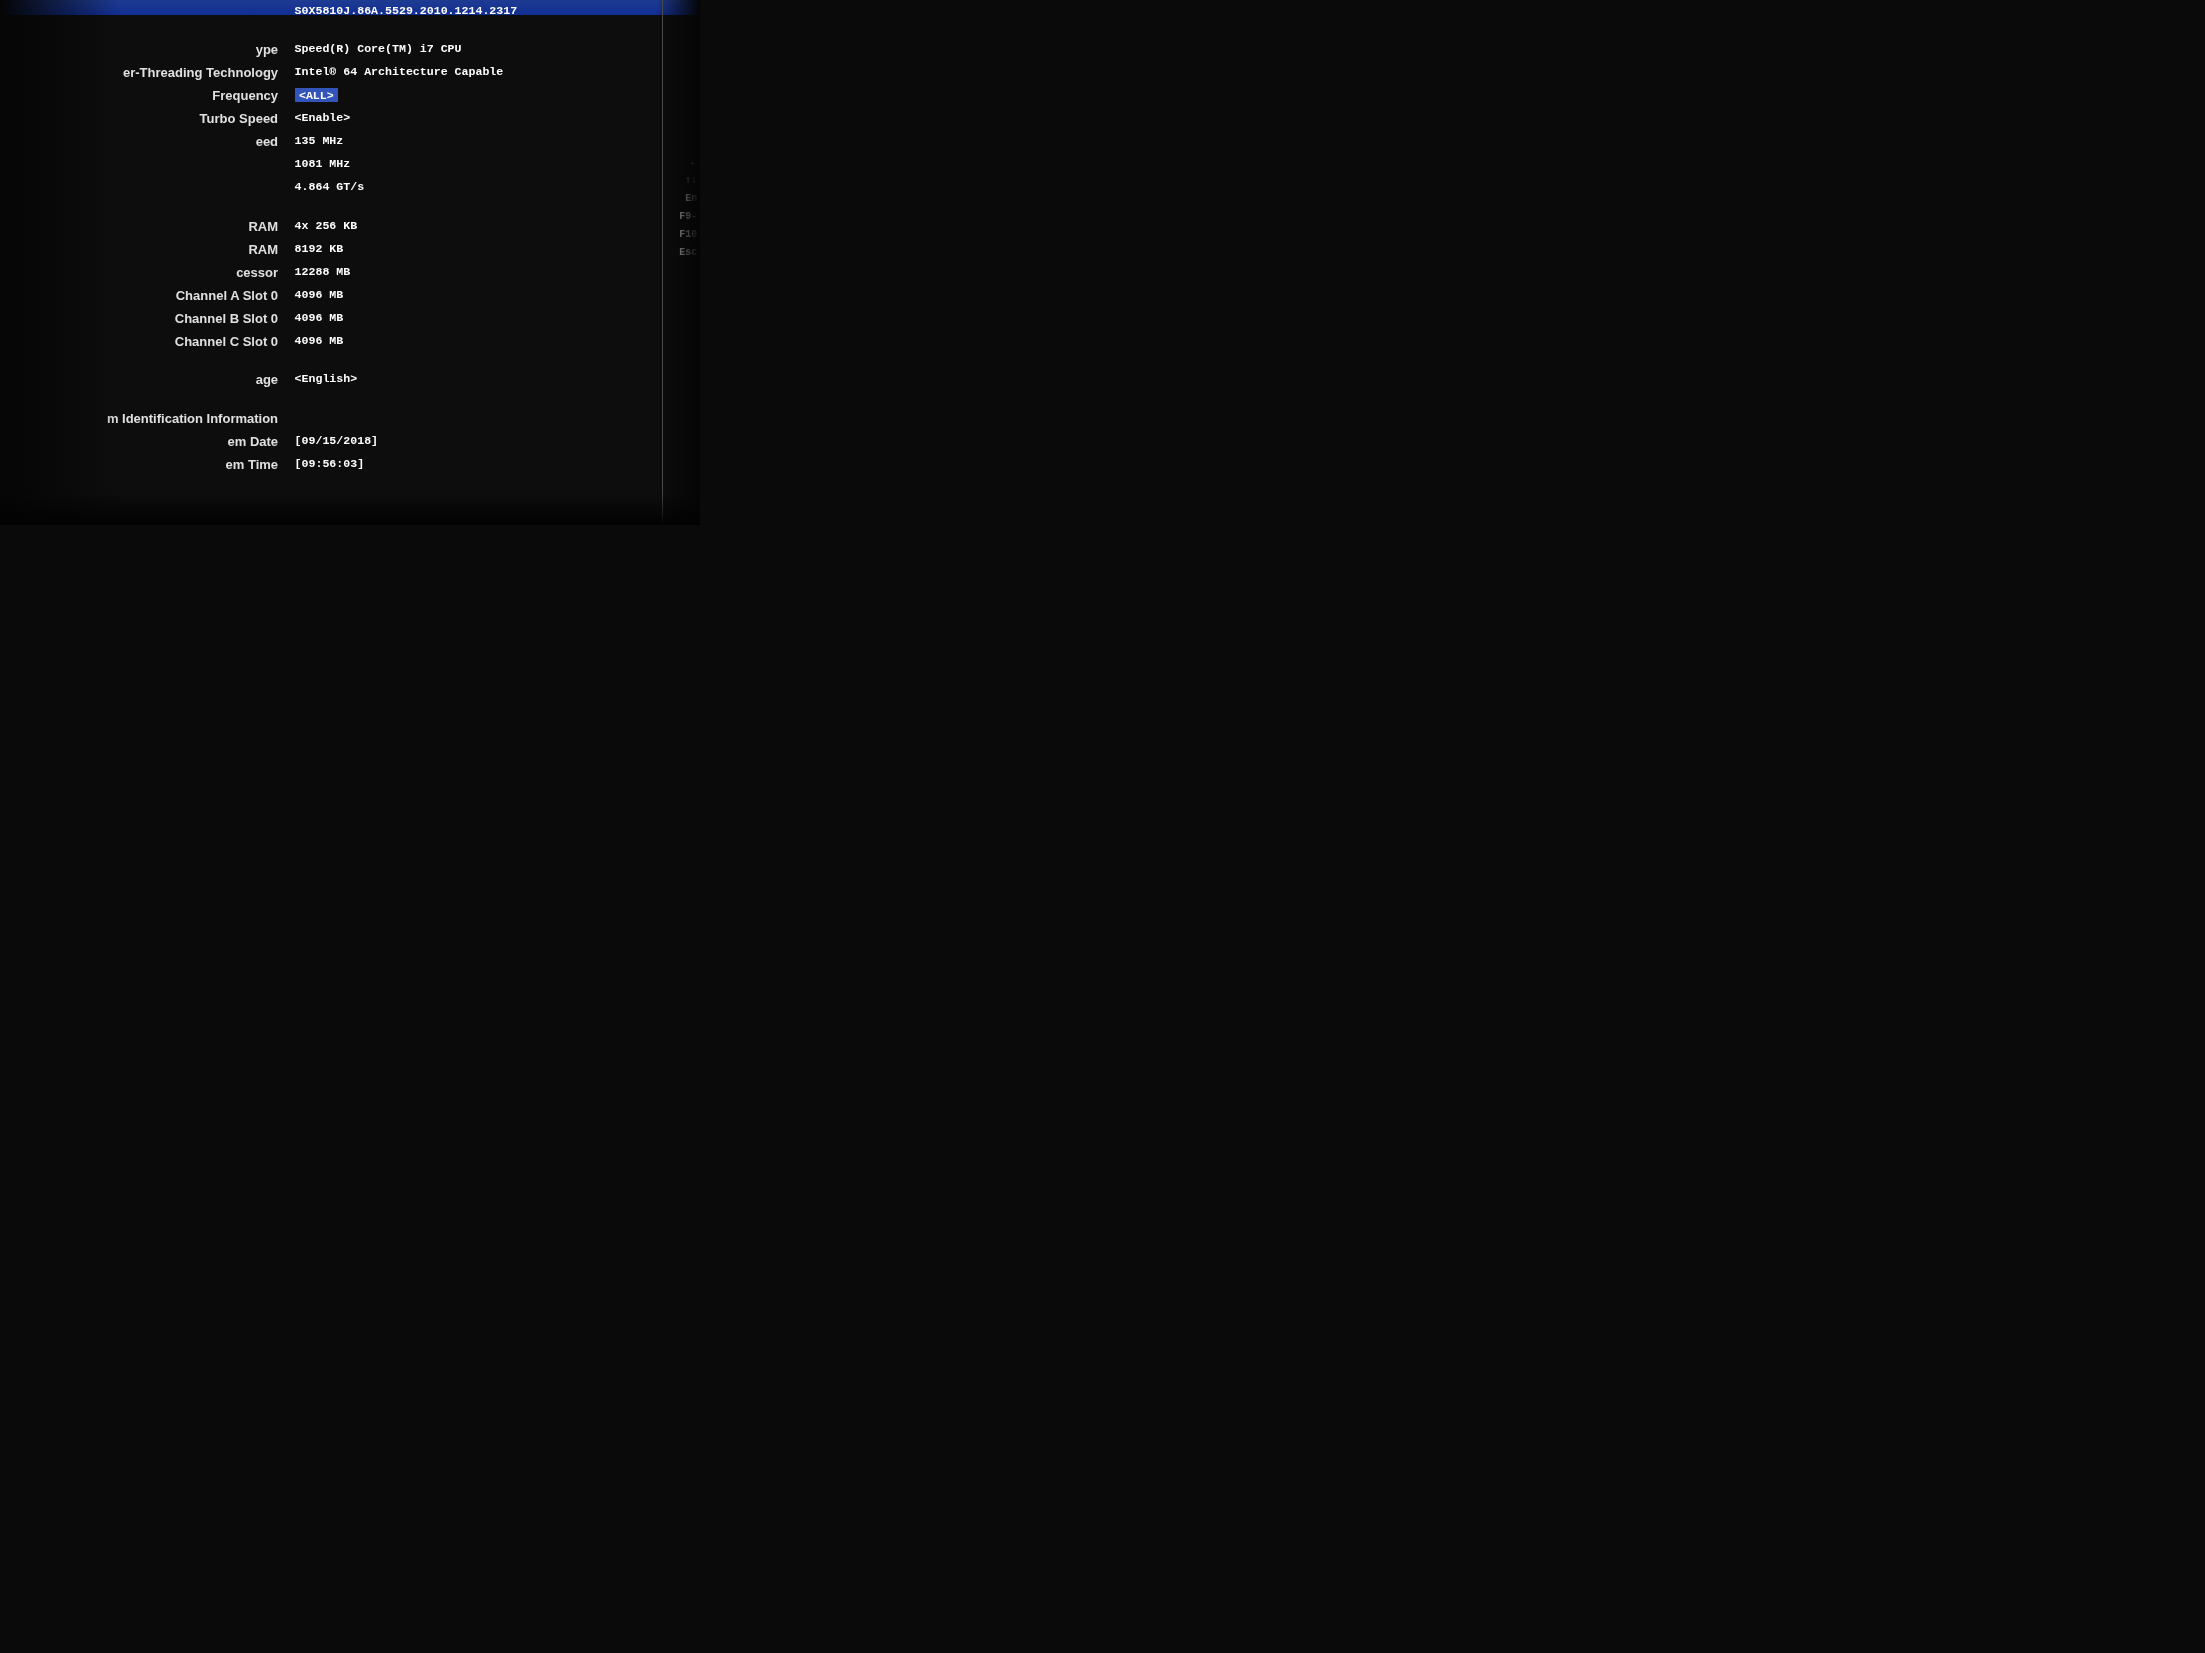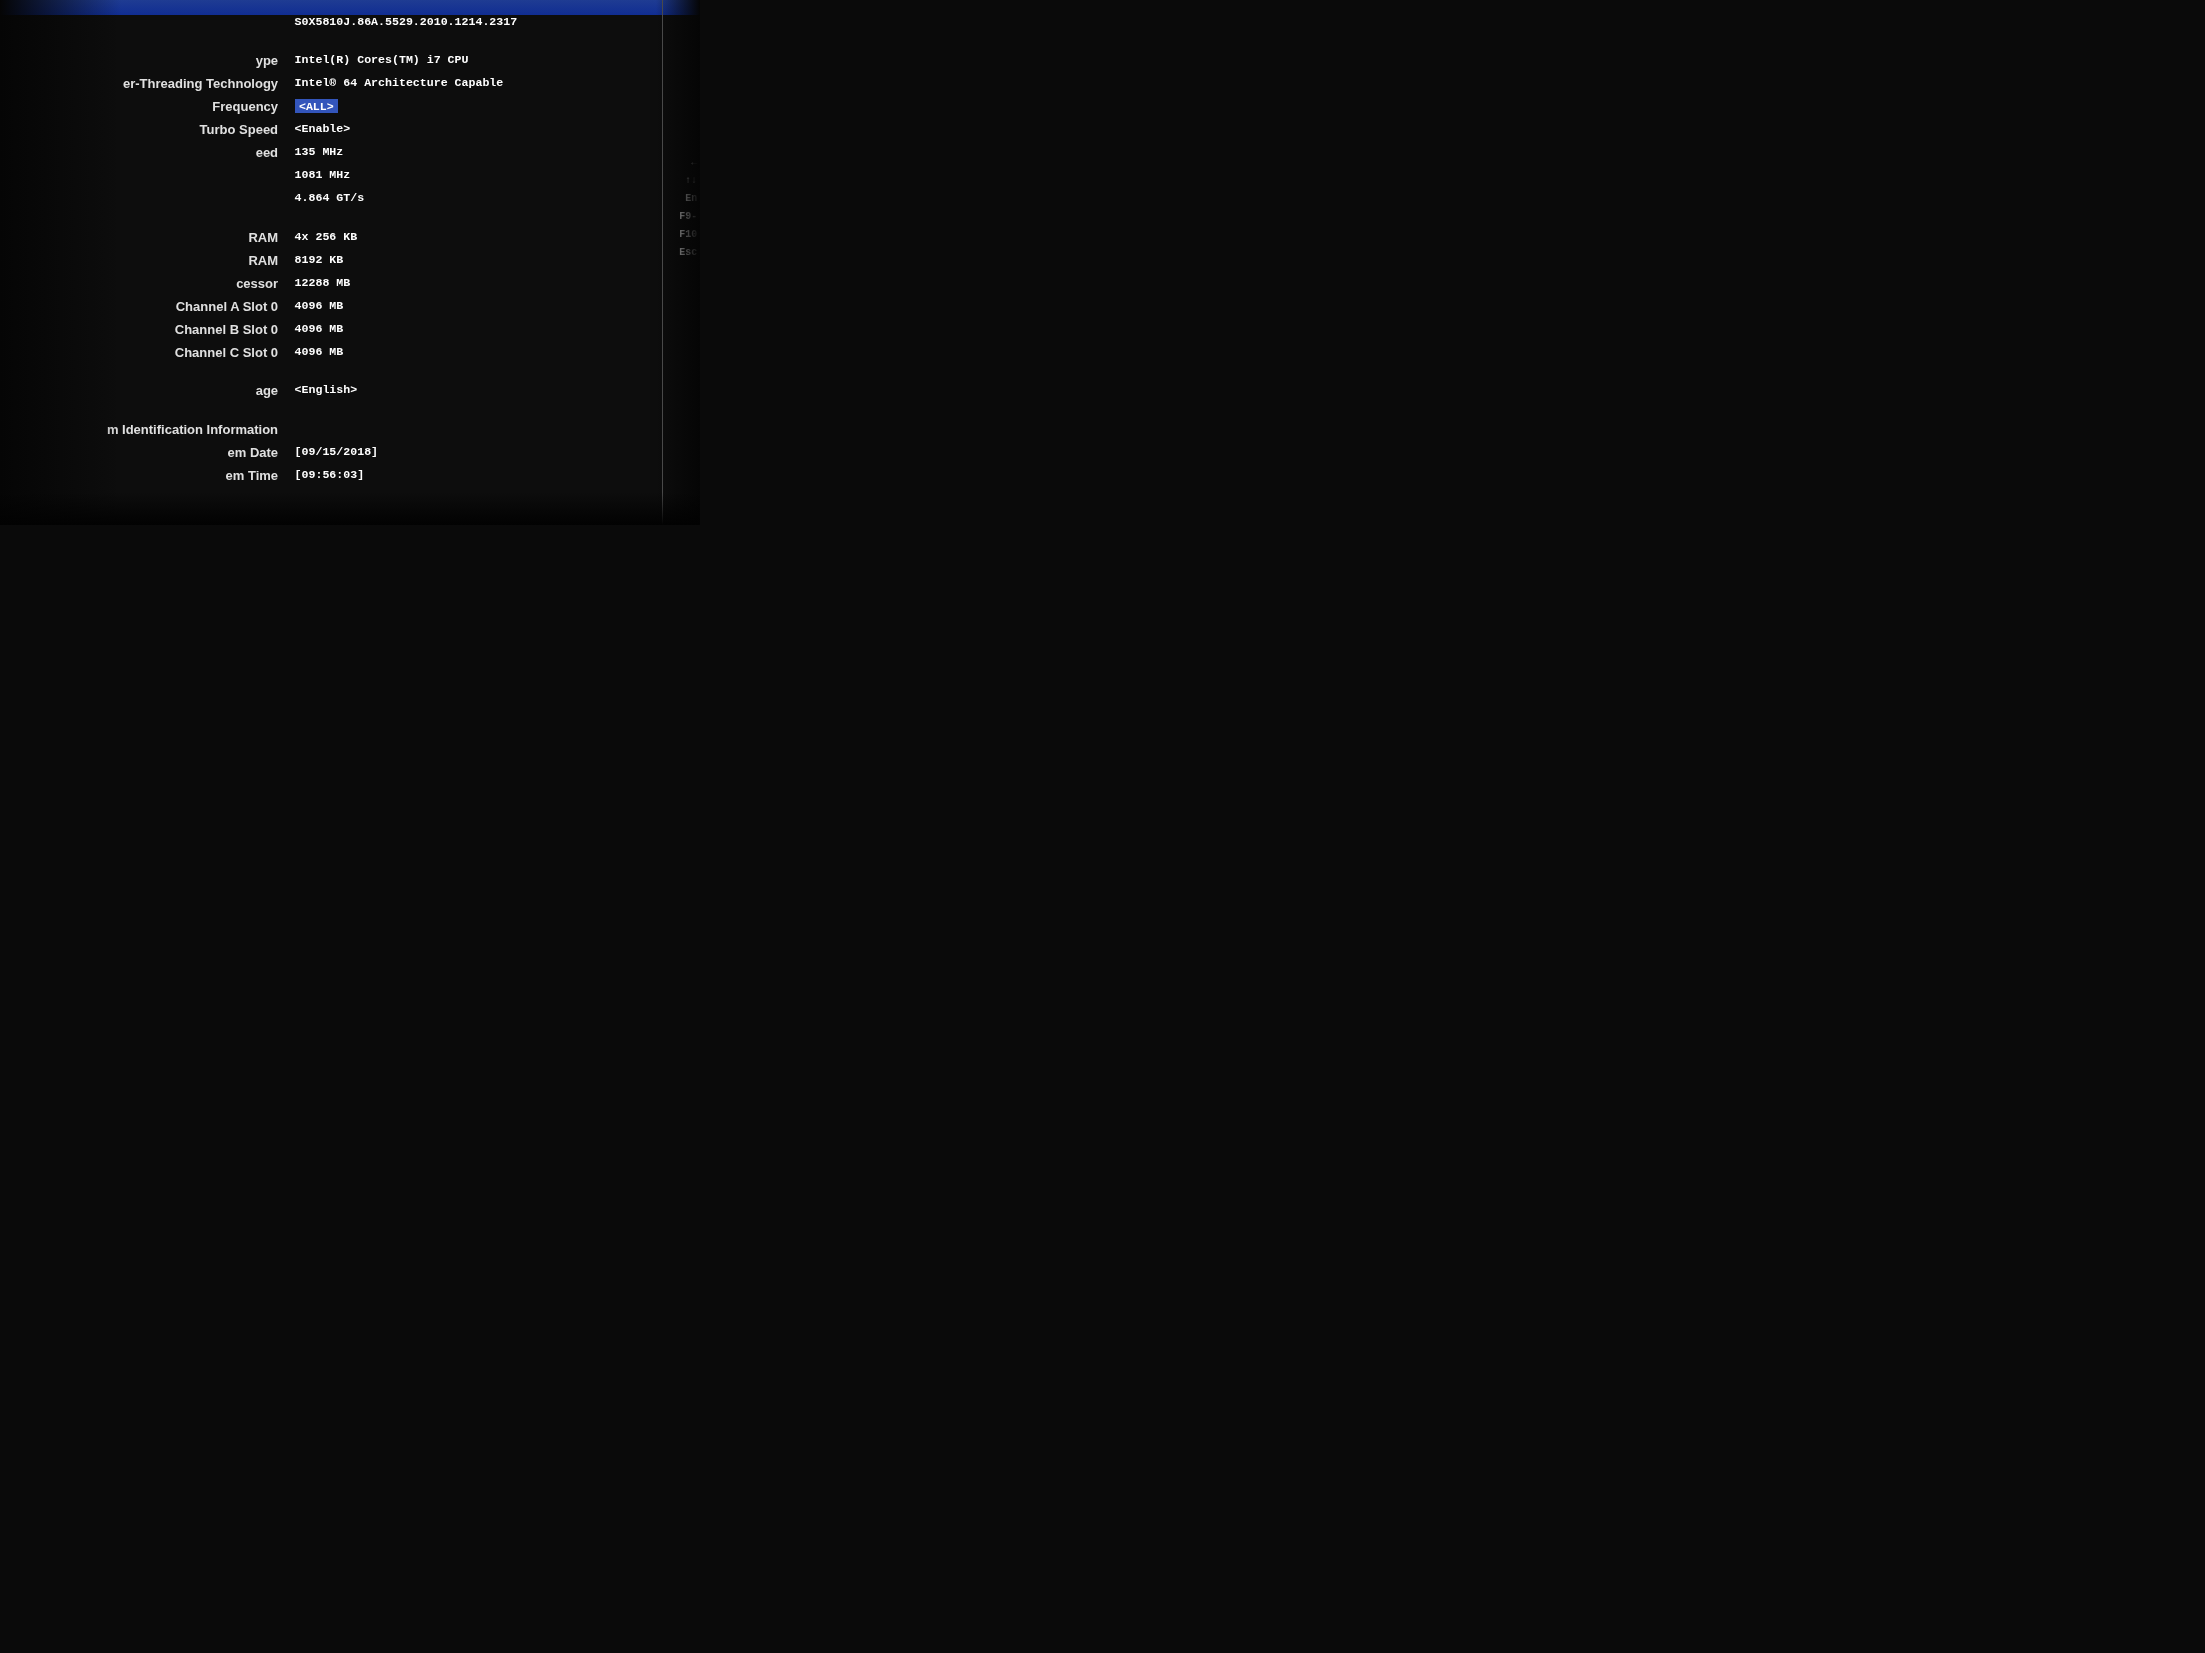--- a/index.html
+++ b/index.html
@@ -83,21 +83,21 @@
       color: #dddddd;
       font-size: 10px;
       font-weight: bold;
       text-align: right;
       line-height: 1.8;
     }
 
     
     .bios-table {
       position: absolute;
-      top: 15px;
+      top: 4px;
       left: 0;
       width: 662px;
       border-collapse: collapse;
     }
 
     .bios-table td {
       vertical-align: top;
       padding: 0;
     }
 
@@ -158,21 +158,21 @@
       </tr>
 
       <tr class="row-spacer">
           <td colspan="2"></td>
         </tr>
 
       <tr class="row-height">
         <td class="label-cell">
           <span>ype</span>
         </td>
-        <td class="value-cell">Intel(R)  Cores(TM)  i7 CPU</td>
+        <td class="value-cell">Speed(R)  Core(TM)  i7 CPU</td>
       </tr>
 
 
       <tr class="row-height">
         <td class="label-cell">
           <span>er-Threading Technology</span>
         </td>
         <td class="value-cell">Intel® 64 Architecture Capable</td>
       </tr>
 

